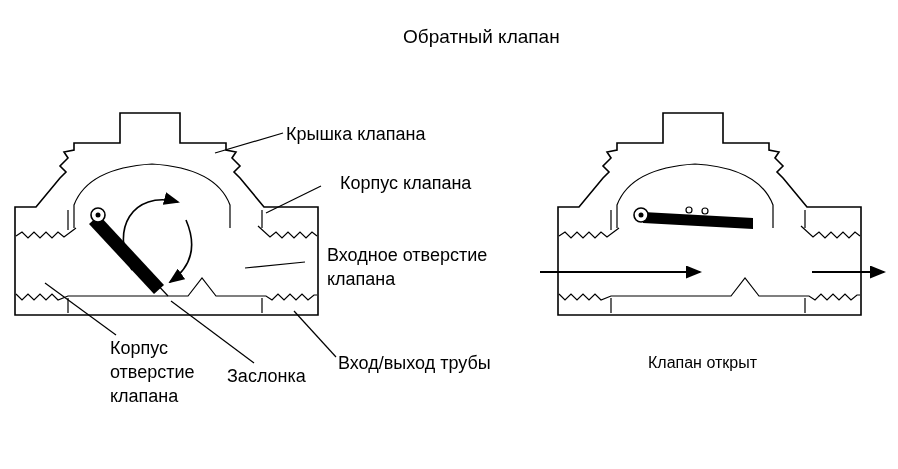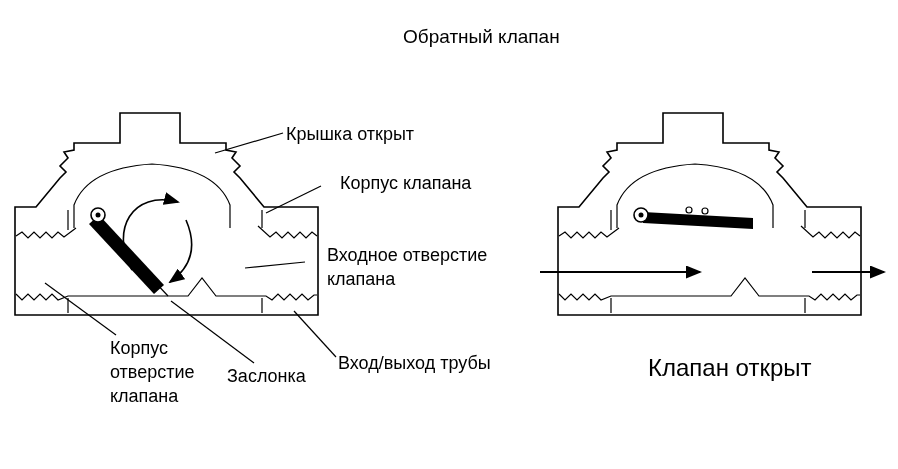--- a/index.html
+++ b/index.html
@@ -4,21 +4,21 @@
 <style>
   html,body{margin:0;padding:0;background:#ffffff;}
   .canvas{
     position:relative;width:898px;height:469px;background:#ffffff;
     font-family:"Liberation Sans",sans-serif;color:#000;overflow:hidden;
   }
   .diagram-svg{position:absolute;left:0;top:0;}
   .title{position:absolute;font-size:19px;font-weight:500;white-space:nowrap;}
   .lbl{position:absolute;font-size:18px;line-height:24px;white-space:nowrap;}
   .lbl .line{white-space:nowrap;}
-  .caption{position:absolute;font-size:24px;white-space:nowrap;}
+  .caption{position:absolute;font-size:16px;white-space:nowrap;}
 </style>
 </head>
 <body>
 
 <div class="canvas">
 
   <svg class="diagram-svg" width="898" height="469" viewBox="0 0 898 469">
     <defs>
       <marker id="arrowhead" markerUnits="userSpaceOnUse" markerWidth="16" markerHeight="13" refX="14" refY="6.5" orient="auto">
         <path d="M0,0 L16,6.5 L0,13 Z" fill="#000"></path>
@@ -75,21 +75,21 @@
       <line x1="321" y1="186" x2="266" y2="213"></line>
       <line x1="305" y1="262" x2="245" y2="268"></line>
       <line x1="336" y1="357" x2="294" y2="311"></line>
       <line x1="116" y1="335" x2="45" y2="283"></line>
       <line x1="254" y1="363" x2="171" y2="301"></line>
     </g>
   </svg>
 
   <div class="title" style="left:403px;top:26px;">Обратный клапан</div>
 
-  <div class="lbl" style="left:286px;top:122px;">Крышка открыт</div>
+  <div class="lbl" style="left:286px;top:122px;">Крышка клапана</div>
 
   <div class="lbl" style="left:340px;top:171px;">Корпус клапана</div>
 
   <div class="lbl" style="left:307px;top:243px;margin-left:20px;">
     <div class="line">Входное отверстие</div>
     <div class="line">клапана</div>
   </div>
 
   <div class="lbl" style="left:338px;top:351px;">Вход/выход трубы</div>
 

